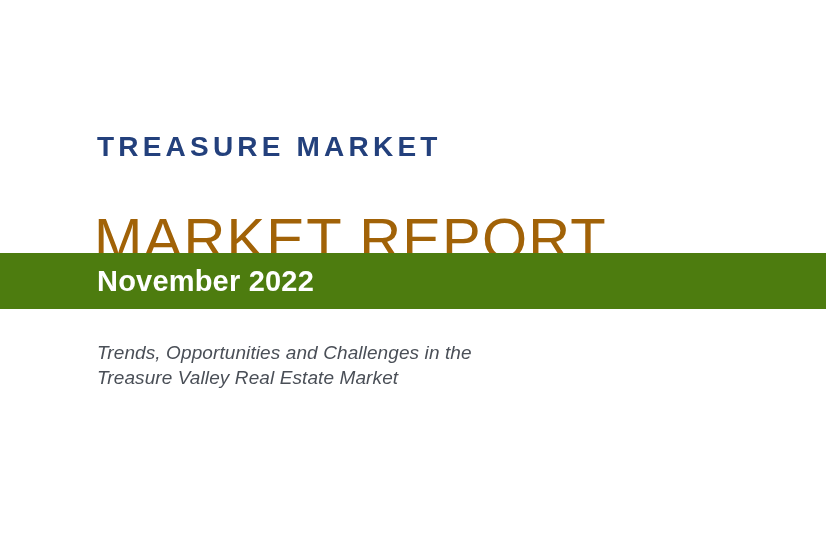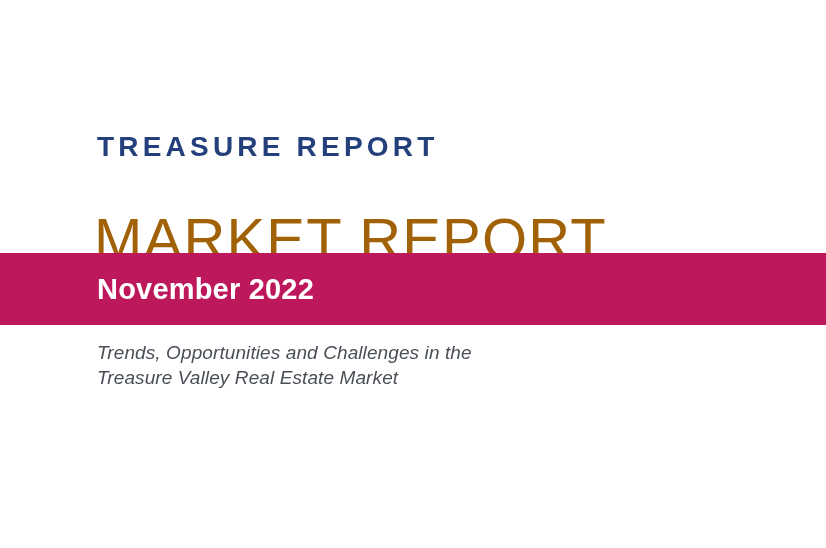--- a/index.html
+++ b/index.html
@@ -47,22 +47,22 @@
     line-height: 1.05;
     white-space: nowrap;
   }
 
   
   .date-band {
     position: absolute;
     left: 0;
     top: 253px;
     width: 826px;
-    height: 72px;
-    background: #be185d;
+    height: 56px;
+    background: #4d7c0f;
   }
   .date-band-label {
     position: absolute;
     left: 97px;
     top: 50%;
     transform: translateY(-50%);
     font-size: 29px;
     font-weight: bold;
     color: #ffffff;
     letter-spacing: 0.2px;
@@ -86,21 +86,21 @@
     display: block;
     white-space: nowrap;
     font-style: italic;
   }
 </style>
 </head>
 <body>
 
 <div class="page">
 
-  <div class="kicker">TREASURE REPORT</div>
+  <div class="kicker">TREASURE MARKET</div>
 
   <h1 class="main-title">MARKET REPORT</h1>
 
   <div class="date-band">
     <div class="date-band-label">November 2022</div>
   </div>
 
   <div class="subtitle">
     <span class="subtitle-line">Trends, Opportunities and Challenges in the</span>
     <span class="subtitle-line">Treasure Valley Real Estate Market</span>

